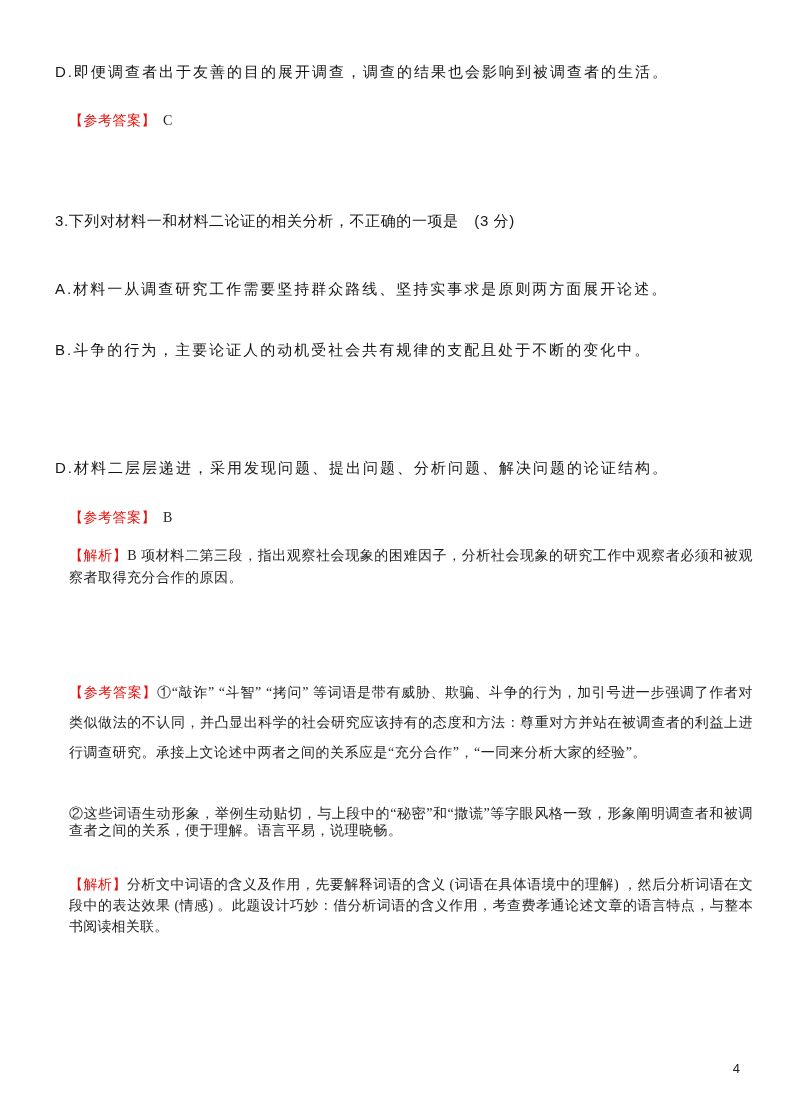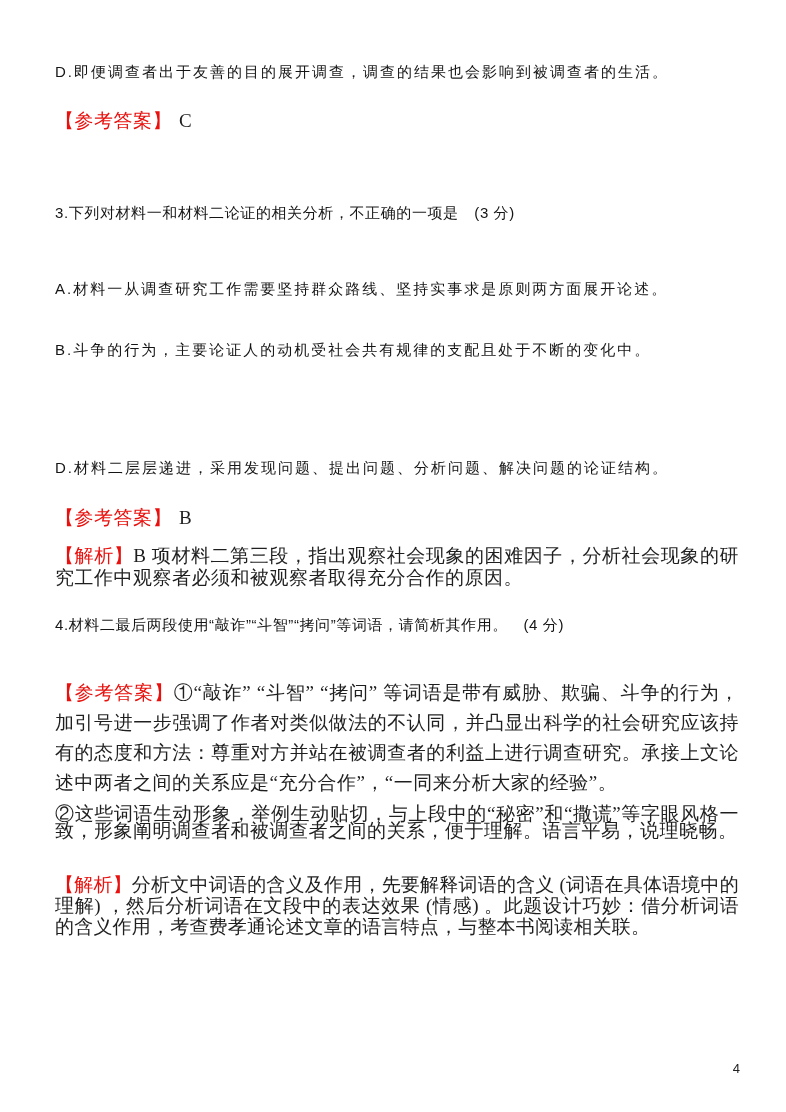--- a/index.html
+++ b/index.html
@@ -23,25 +23,26 @@
   .q-line {
     font-family: "Liberation Sans", "DejaVu Sans", sans-serif;
     font-size: 15px;
     line-height: 20px;
     letter-spacing: 0.6px;
     color: #151515;
   }
   .option { letter-spacing: 2px; }
   
   .body-para {
-    font-size: 19px;
+    font-size: 14px;
     line-height: 22px;
     letter-spacing: 0.5px;
     text-align: justify;
     color: #1f1f1f;
+    margin-left: 14px;
   }
   .lh30 { line-height: 30px; }
   .lh27 { line-height: 17px; }
   .lh21 { line-height: 21px; letter-spacing: 0.2px; }
   .single { line-height: 20px; }
   .label { color: var(--label-red, #e8110d); }
   .answer-value { margin-left: 7px; }
   .page-number {
     position: absolute;
     top: 1061px;
@@ -55,34 +56,33 @@
 </head>
 <body>
 
 <div class="page">
 
   <p class="abs q-line option single" style="top:62px">D.即便调查者出于友善的目的展开调查，调查的结果也会影响到被调查者的生活。</p>
 
   <p class="abs body-para single" style="top:111px"><span class="label">【参考答案】</span><span class="answer-value">C</span></p>
 
 
-  <p class="abs q-line single" style="top:203px">3.下列对材料一和材料二论证的相关分析，不正确的一项是　(3 分)</p>
+  <p class="abs q-line single" style="top:211px">3.下列对材料一和材料二论证的相关分析，不正确的一项是　(3 分)</p>
 
   <p class="abs q-line option single" style="top:279px">A.材料一从调查研究工作需要坚持群众路线、坚持实事求是原则两方面展开论述。</p>
 
   <p class="abs q-line option single" style="top:340px">B.斗争的行为，主要论证人的动机受社会共有规律的支配且处于不断的变化中。</p>
 
 
   <p class="abs q-line option single" style="top:458px">D.材料二层层递进，采用发现问题、提出问题、分析问题、解决问题的论证结构。</p>
 
   <p class="abs body-para single" style="top:508px"><span class="label">【参考答案】</span><span class="answer-value">B</span></p>
 
   <p class="abs body-para" style="top:545px"><span class="label">【解析】</span><span>B 项材料二第三段，指出观察社会现象的困难因子，分析社会现象的研究工作中观察者必须和被观察者取得充分合作的原因。</span></p>
 
-  <p class="abs q-line single" style="top:615px">4.材料二最后两段使用“敲诈”“斗智”“拷问”等词语，请简析其作用。　(4 分)</p>
 
   <p class="abs body-para lh30" style="top:678px"><span class="label">【参考答案】</span><span>①“敲诈” “斗智” “拷问” 等词语是带有威胁、欺骗、斗争的行为，加引号进一步强调了作者对类似做法的不认同，并凸显出科学的社会研究应该持有的态度和方法：尊重对方并站在被调查者的利益上进行调查研究。承接上文论述中两者之间的关系应是“充分合作”，“一同来分析大家的经验”。</span></p>
 
   <p class="abs body-para lh27" style="top:805px"><span>②这些词语生动形象，举例生动贴切，与上段中的“秘密”和“撒谎”等字眼风格一致，形象阐明调查者和被调查者之间的关系，便于理解。语言平易，说理晓畅。</span></p>
 
   <p class="abs body-para lh21" style="top:874px"><span class="label">【解析】</span><span>分析文中词语的含义及作用，先要解释词语的含义 (词语在具体语境中的理解) ，然后分析词语在文段中的表达效果 (情感) 。此题设计巧妙：借分析词语的含义作用，考查费孝通论述文章的语言特点，与整本书阅读相关联。</span></p>
 
 
   <div class="page-number">4</div>
 

